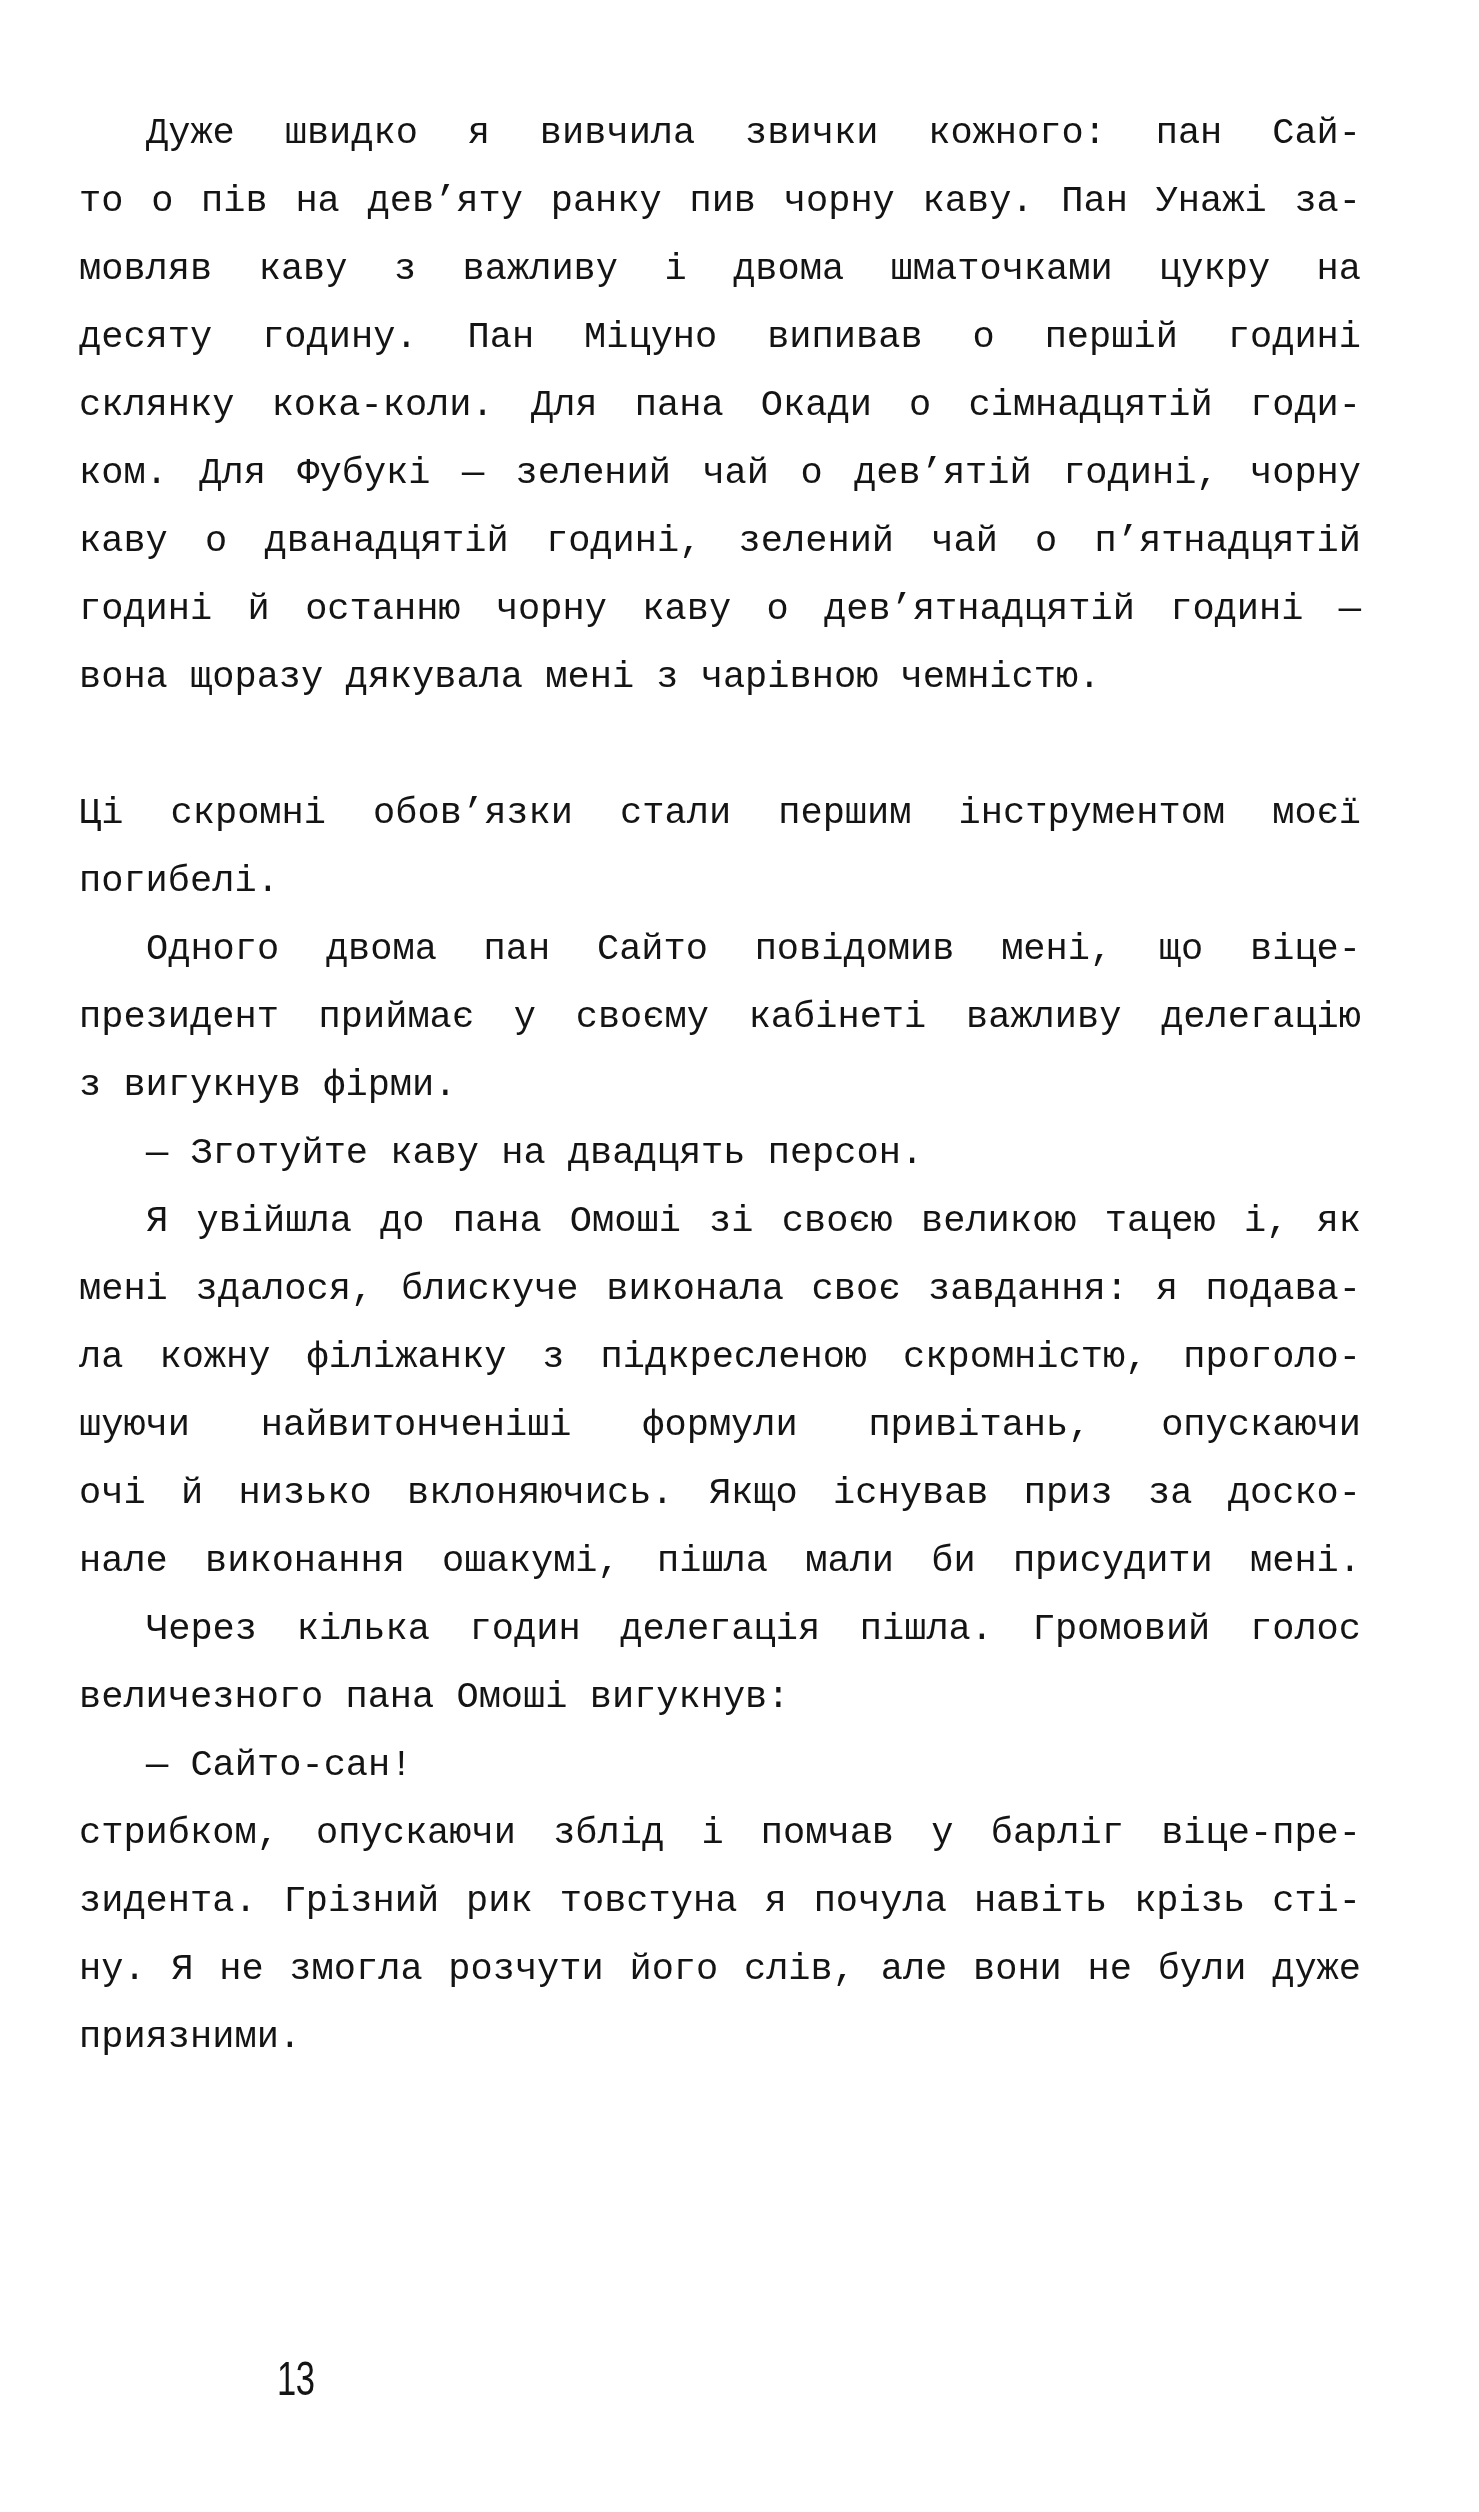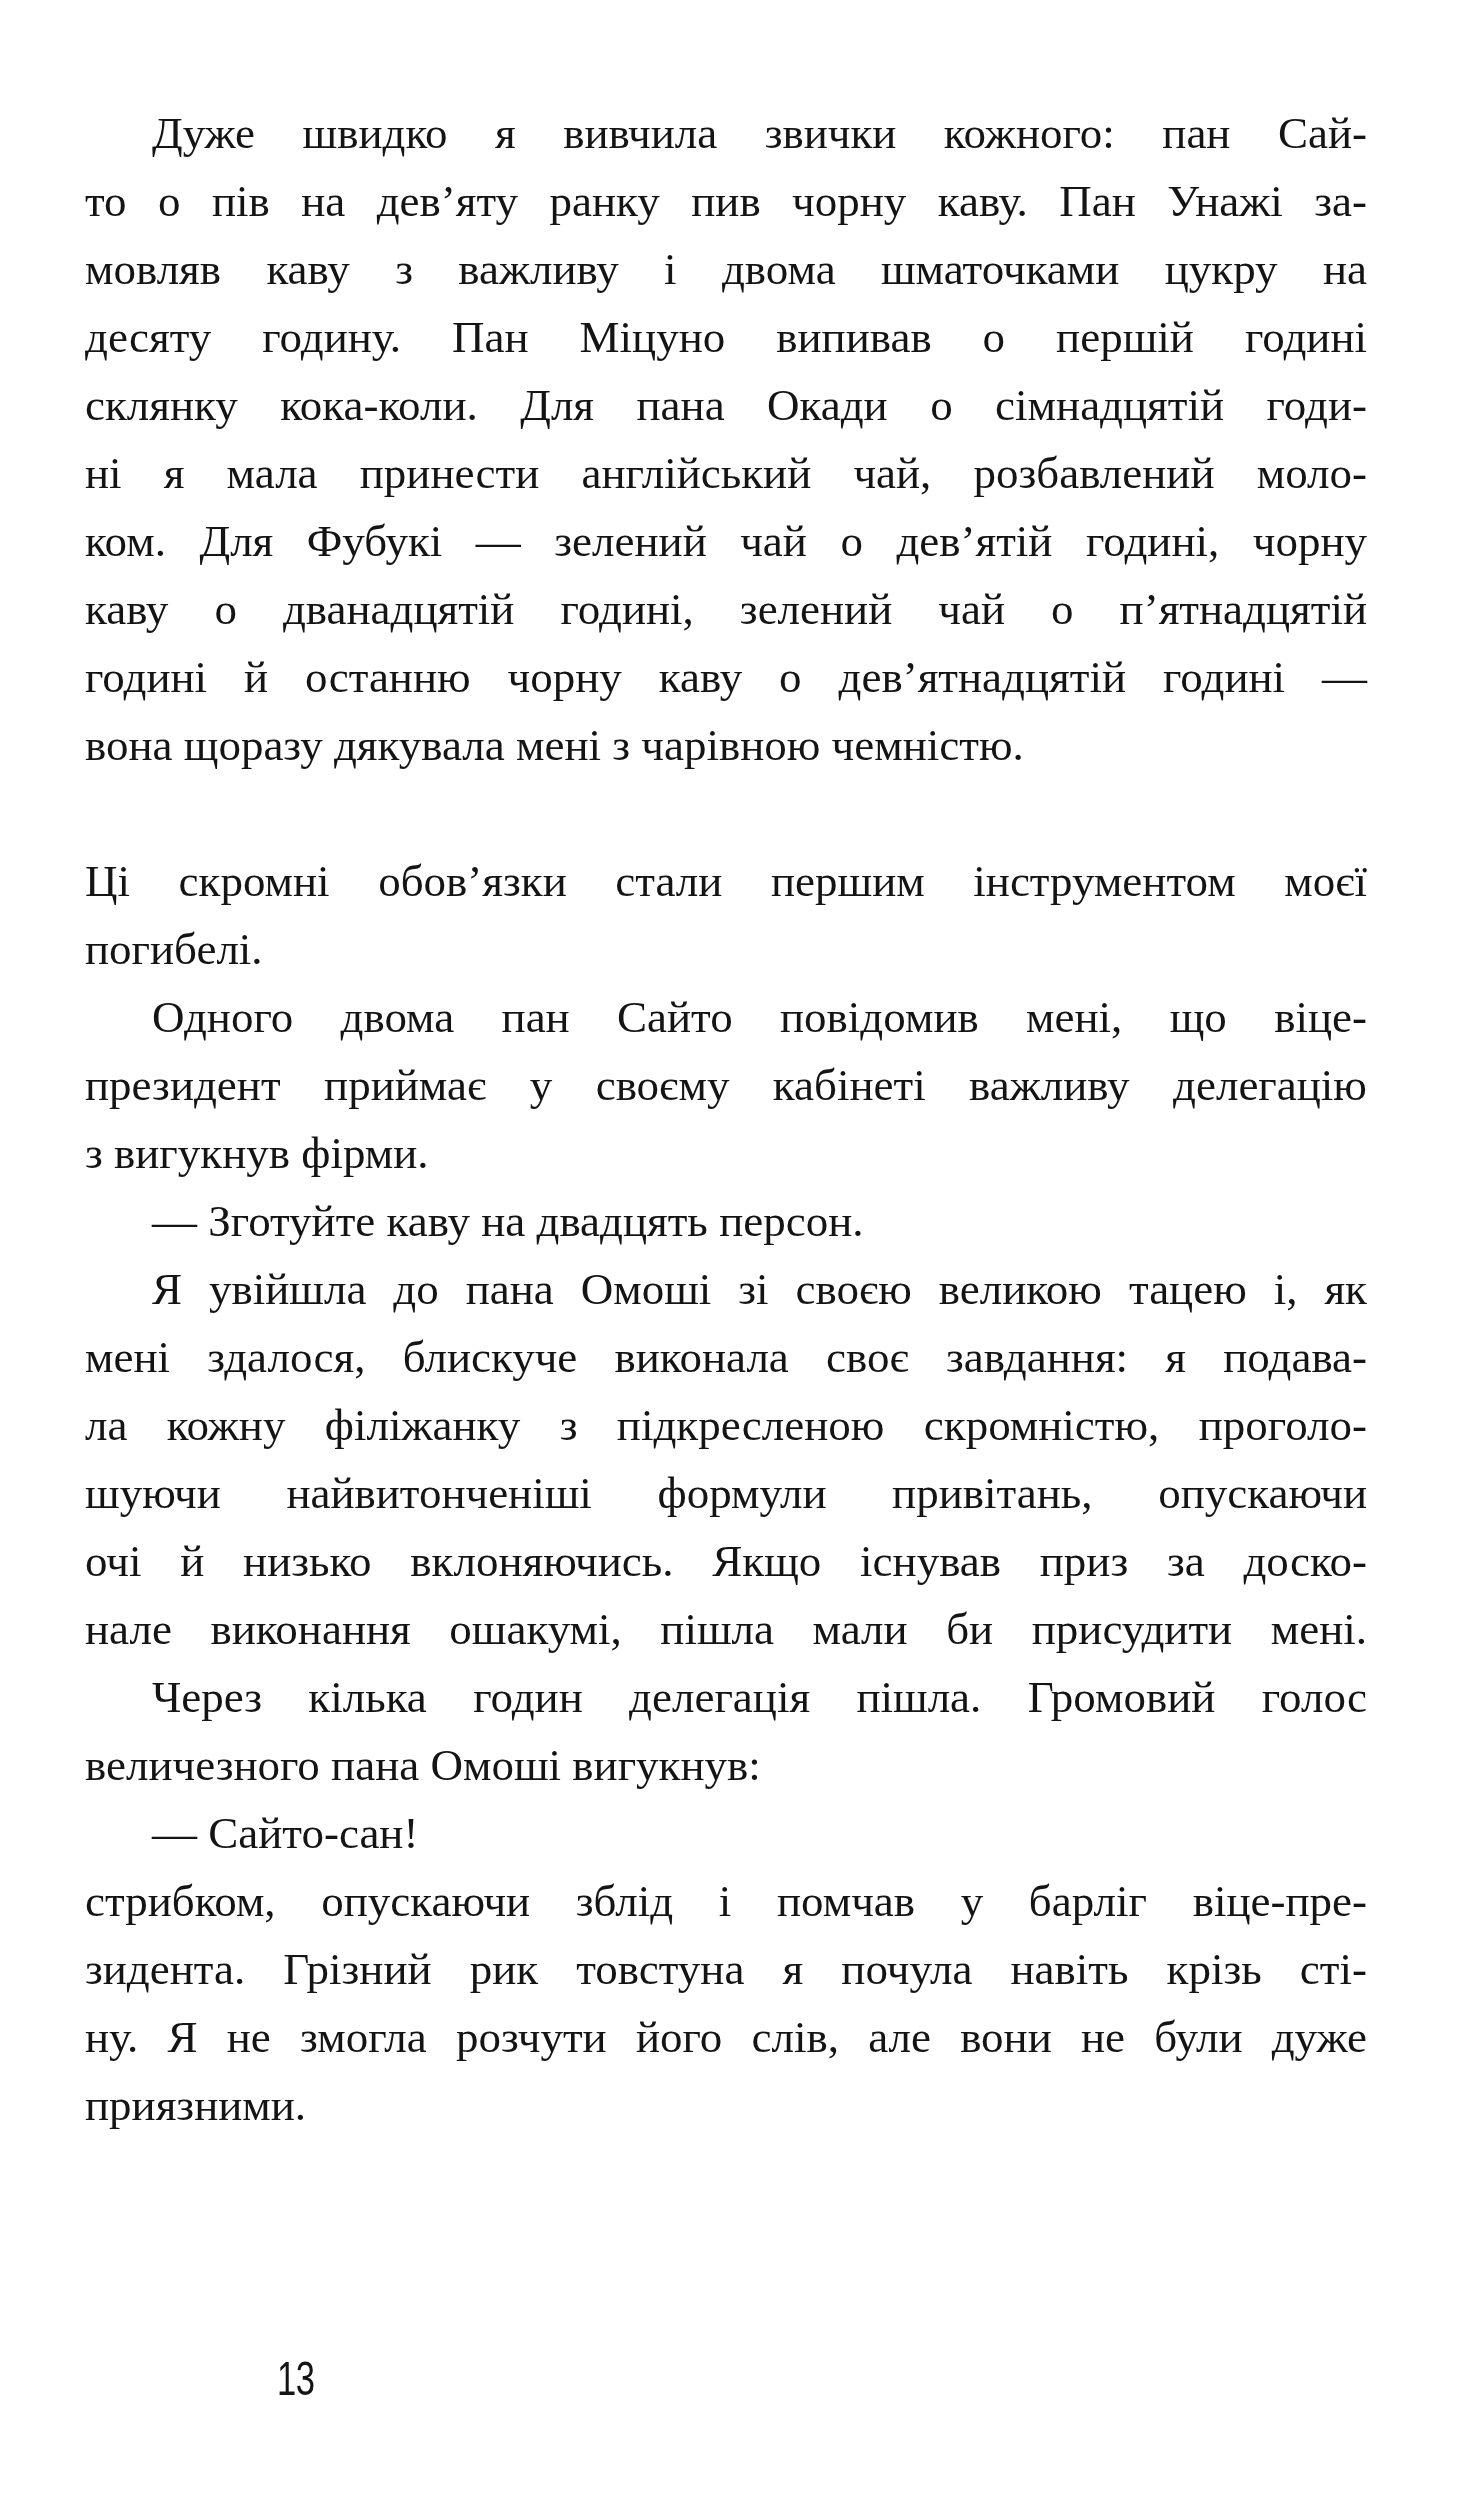--- a/index.html
+++ b/index.html
@@ -9,25 +9,25 @@
   }
   body {
     width: 1480px;
     height: 2512px;
     position: relative;
     overflow: hidden;
     color: #141414;
   }
   .page-body {
     position: absolute;
-    left: 85px;
+    left: 79px;
     top: 99px;
     width: 1282px;
-    font-family: Liberation Serif, serif;
-    font-size: 45px;
+    font-family: Liberation Mono, monospace;
+    font-size: 37px;
     line-height: 68px;
   }
   .line {
     display: block;
     height: 68px;
     white-space: nowrap;
     overflow: visible;
   }
   .line.full {
     text-align: justify;
@@ -60,21 +60,20 @@
 <body>
 
 <main class="page-body">
 
   <div class="paragraph">
     <div class="line full indent">Дуже швидко я вивчила звички кожного: пан Сай-</div>
     <div class="line full">то о пів на дев’яту ранку пив чорну каву. Пан Унажі за-</div>
     <div class="line full">мовляв каву з важливу і двома шматочками цукру на</div>
     <div class="line full">десяту годину. Пан Міцуно випивав о першій годині</div>
     <div class="line full">склянку кока-коли. Для пана Окади о сімнадцятій годи-</div>
-    <div class="line full">ні я мала принести англійський чай, розбавлений моло-</div>
     <div class="line full">ком. Для Фубукі — зелений чай о дев’ятій годині, чорну</div>
     <div class="line full">каву о дванадцятій годині, зелений чай о п’ятнадцятій</div>
     <div class="line full">годині й останню чорну каву о дев’ятнадцятій годині —</div>
     <div class="line">вона щоразу дякувала мені з чарівною чемністю.</div>
   </div>
 
   <div class="line blank"></div>
 
   <div class="paragraph">
     <div class="line full">Ці скромні обов’язки стали першим інструментом моєї</div>

